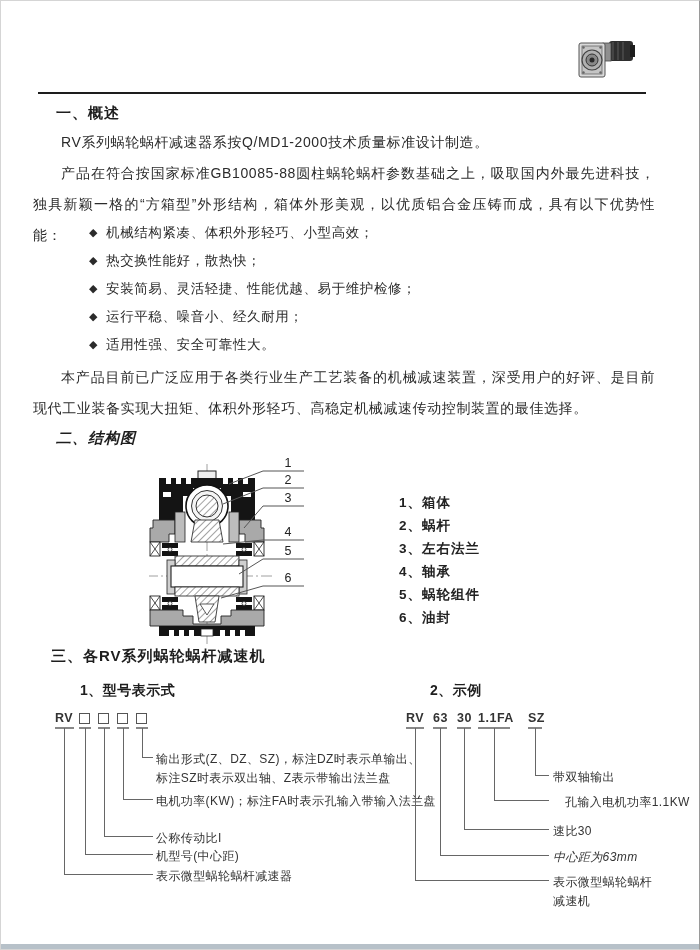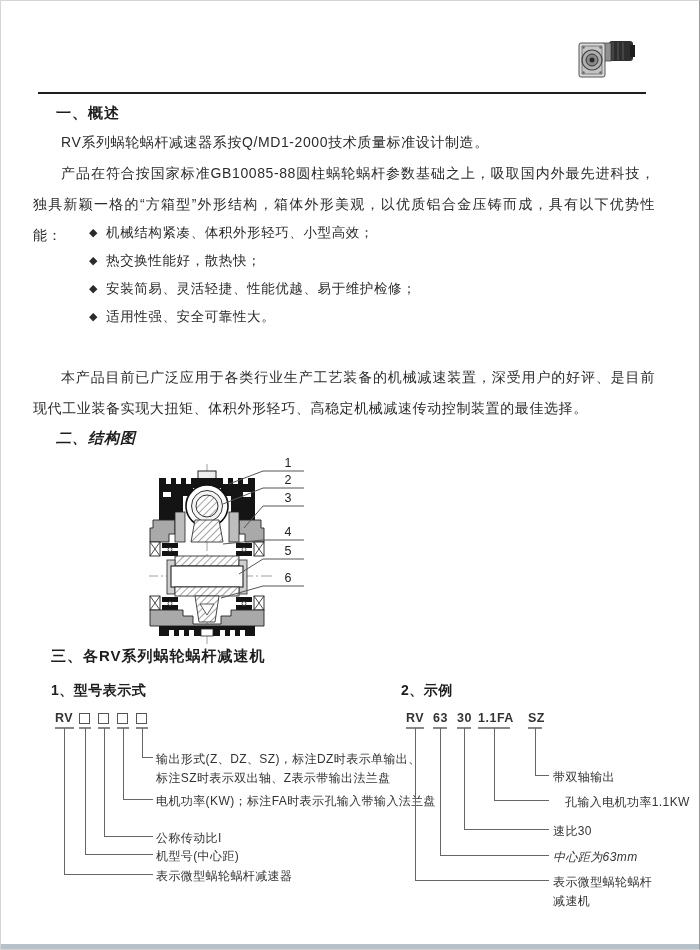--- a/index.html
+++ b/index.html
@@ -13,21 +13,21 @@
     color:#2b2b2b; overflow:hidden;
   }
   .bottom-strip { position:absolute; left:0; bottom:0; width:100%; height:5px; background:#b7c1c9; }
 
   
   .header-rule { position:absolute; left:37px; top:91px; width:608px; height:2px; background:#1d1d1d; }
   .product-photo { position:absolute; left:572px; top:32px; width:66px; height:54px; }
 
   
   .h1 { position:absolute; font-size:15px; font-weight:bold; letter-spacing:1px; color:#1e1e1e; }
-  .sub-h { position:absolute; font-size:14px; font-weight:bold; letter-spacing:0.5px; color:#1e1e1e; }
+  .sub-h { position:absolute; font-size:14px; font-weight:bold; letter-spacing:0.5px; color:#1e1e1e;margin-left:29px; }
   .para { position:absolute; left:32px; width:622px; font-size:14px; line-height:31px;
           text-indent:2em; text-align:justify; letter-spacing:0.6px; color:#2b2b2b; }
   .bullets { position:absolute; left:88px; top:218px; list-style:none; }
   .bullets li { font-size:13.5px; line-height:28px; letter-spacing:0.6px; }
   .bullets .marker { font-size:11px; margin-right:8px; position:relative; top:-1px; }
 
   
   .structure-fig { position:absolute; left:148px; top:455px; width:175px; height:192px; }
   .structure-fig svg { position:absolute; left:0; top:0; }
   .callout-num { position:absolute; left:130px; width:18px; text-align:center;
@@ -69,20 +69,21 @@
   <div class="header-rule"></div>
 
   <div class="h1" style="left:55px; top:103px;">一、概述</div>
   <p class="para" style="top:126px;">RV系列蜗轮蜗杆减速器系按Q/MD1-2000技术质量标准设计制造。</p>
   <p class="para" style="top:157px;">产品在符合按国家标准GB10085-88圆柱蜗轮蜗杆参数基础之上，吸取国内外最先进科技，独具新颖一格的“方箱型”外形结构，箱体外形美观，以优质铝合金压铸而成，具有以下优势性能：</p>
 
   <ul class="bullets">
     <li><span class="marker">◆</span><span>机械结构紧凑、体积外形轻巧、小型高效；</span></li>
     <li><span class="marker">◆</span><span>热交换性能好，散热快；</span></li>
     <li><span class="marker">◆</span><span>安装简易、灵活轻捷、性能优越、易于维护检修；</span></li>
+    <li><span class="marker">◆</span><span>运行平稳、噪音小、经久耐用；</span></li>
     <li><span class="marker">◆</span><span>适用性强、安全可靠性大。</span></li>
   </ul>
 
   <p class="para" style="top:361px;">本产品目前已广泛应用于各类行业生产工艺装备的机械减速装置，深受用户的好评、是目前现代工业装备实现大扭矩、体积外形轻巧、高稳定机械减速传动控制装置的最佳选择。</p>
 
   <div class="h1" style="left:55px; top:428px;font-style:italic;">二、结构图</div>
 
   <div class="structure-fig">
     <svg width="175" height="192" viewBox="0 0 175 192" xmlns="http://www.w3.org/2000/svg">
       <defs>
@@ -177,20 +178,28 @@
       </g>
     </svg>
     <div class="callout-num" style="top:0px;">1</div>
     <div class="callout-num" style="top:17px;">2</div>
     <div class="callout-num" style="top:35px;">3</div>
     <div class="callout-num" style="top:69px;">4</div>
     <div class="callout-num" style="top:88px;">5</div>
     <div class="callout-num" style="top:115px;">6</div>
   </div>
 
+  <ul class="legend">
+    <li>1、箱体</li>
+    <li>2、蜗杆</li>
+    <li>3、左右法兰</li>
+    <li>4、轴承</li>
+    <li>5、蜗轮组件</li>
+    <li>6、油封</li>
+  </ul>
 
   <div class="h1" style="left:50px; top:646px;">三、各RV系列蜗轮蜗杆减速机</div>
   <div class="sub-h" style="left:50px; top:681px;">1、型号表示式</div>
   <div class="sub-h" style="left:400px; top:681px;">2、示例</div>
 
   <div class="tree" style="left:50px; top:706px; width:350px; height:190px;">
     <span class="code" style="left:4px; top:4px;">RV</span>
     <span class="sq" style="left:28px; top:6px;"></span>
     <span class="sq" style="left:47px; top:6px;"></span>
     <span class="sq" style="left:66px; top:6px;"></span>

